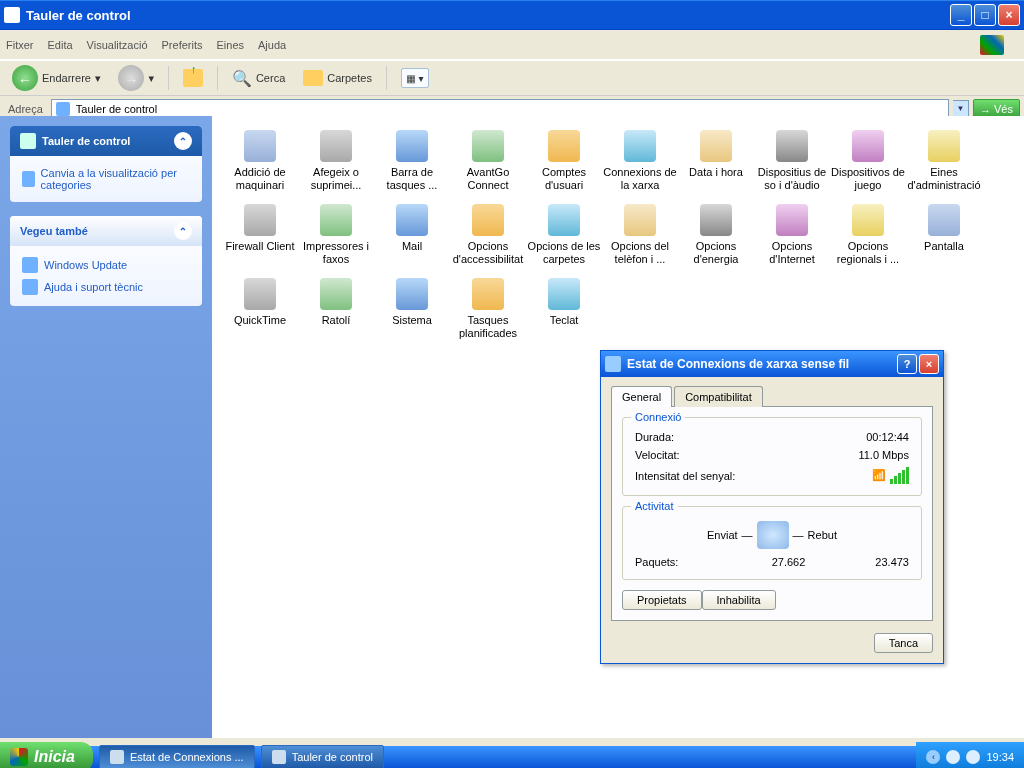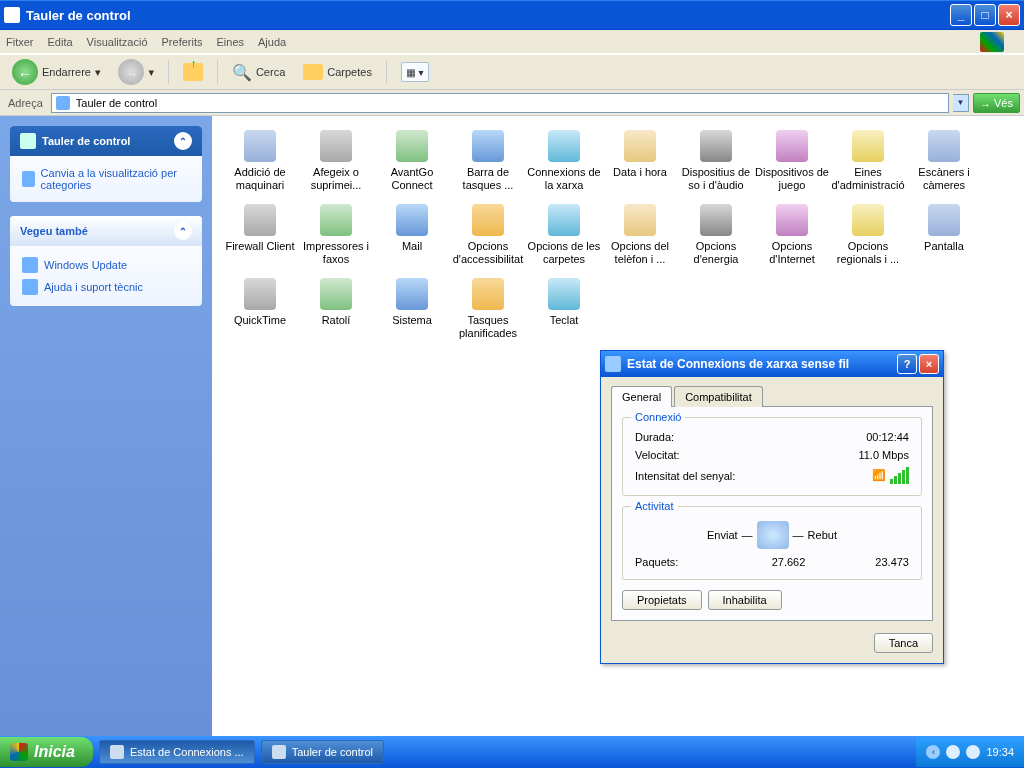--- a/index.html
+++ b/index.html
@@ -7,21 +7,21 @@
 
 
 .titlebar { height: 30px; background: linear-gradient(to bottom, #3a95ff 0%, #0a54d6 5%, #0a54d6 50%, #0a54d6 95%, #003cc4 100%); display: flex; align-items: center; padding: 0 4px; color: #fff; font-size: 13px; font-weight: bold; }
 .titlebar .icon { width:16px; height:16px; background:#fff; border-radius:2px; margin-right:6px; display:inline-block; }
 .titlebar .spacer { flex:1; }
 .winbtn { width:22px; height:22px; border:1px solid #fff; border-radius:3px; margin-left:2px; display:flex; align-items:center; justify-content:center; font-weight:bold; font-size:12px; color:#fff; }
 .winbtn.min, .winbtn.max { background: linear-gradient(#4f8fd6,#0a54d6); }
 .winbtn.close { background: linear-gradient(#f08070,#d64030); }
 
 
-.menubar { height:24px; background:#ece9d8; border-bottom:1px solid #fff; display:flex; align-items:center; padding:0 6px; color:#555; }
+.menubar { height:30px; background:#ece9d8; border-bottom:1px solid #fff; display:flex; align-items:center; padding:0 6px; color:#555; }
 .menubar span { margin-right:14px; }
 .menubar .logo { margin-left:auto; width:24px; height:20px; background: linear-gradient(45deg,#e81123,#00a300,#0067b8,#fcca00); border-radius:2px;}
 
 
 .toolbar { height:36px; background:#ece9d8; border-top:1px solid #fff; border-bottom:1px solid #ccc; display:flex; align-items:center; padding:0 6px; gap:6px; }
 .tbtn { display:flex; align-items:center; padding:2px 6px; border-radius:3px; color:#333; gap:4px;}
 .tbtn .circ { width:26px; height:26px; border-radius:50%; background:radial-gradient(#8fdf8f,#3a9f3a); display:flex; align-items:center; justify-content:center; color:#fff; font-size:14px;}
 .tbtn .circ.gray { background:radial-gradient(#ddd,#aaa); color:#eee;}
 .tbtn .folder-up { width:20px; height:18px; background:#ffd060; border-radius:2px; position:relative;}
 .tbtn .folder-up::after{content:"↑"; color:#0a0; font-weight:bold; position:absolute; left:8px; top:-6px;}
@@ -71,26 +71,26 @@
 .tab.active { background:#fcfcfe; z-index:2;}
 .tabpane { border:1px solid #919b9c; background:#fcfcfe; padding:10px;}
 .group { border:1px solid #d0d0bf; border-radius:3px; padding:10px 12px 8px; margin-bottom:10px; position:relative;}
 .group .gtitle { position:absolute; top:-7px; left:8px; background:#fcfcfe; padding:0 4px; color:#0a54d6;}
 .row { display:flex; justify-content:space-between; padding:3px 0; align-items:center;}
 .signal { display:flex; gap:1px; align-items:flex-end;}
 .signal i{ width:3px; background:#2fbf2f; display:block;}
 .signal i:nth-child(1){height:5px;} .signal i:nth-child(2){height:8px;} .signal i:nth-child(3){height:11px;} .signal i:nth-child(4){height:14px;} .signal i:nth-child(5){height:17px;}
 .actcols { display:flex; align-items:center; justify-content:center; gap:4px; margin:4px 0;}
 .actcols .mid { width:32px; height:28px; background:radial-gradient(#cfe8ff,#8fb8e8); border-radius:4px; position:relative;}
-.btnrow { display:flex; gap:6px; margin-top:6px;}
+.btnrow { display:flex; margin-top:6px;}
 .xpbtn { padding:3px 14px; background:linear-gradient(#fff,#ece9d8); border:1px solid #919b9c; border-radius:3px; font-size:11px;}
 .btnrow.right { justify-content:flex-end; margin-top:12px;}
 
 
-.taskbar { position:absolute; bottom:0; left:0; right:0; height:32px; background:linear-gradient(#3a95ff,#0a54d6); display:flex; align-items:center; color:#fff;}
+.taskbar { position:absolute; bottom:0; left:0; right:0; height:22px; background:linear-gradient(#3a95ff,#0a54d6); display:flex; align-items:center; color:#fff;}
 .start { height:30px; padding:0 18px 0 10px; background:linear-gradient(#6fdf6f,#2f8f2f); border-radius:0 12px 12px 0; display:flex; align-items:center; font-weight:bold; font-style:italic; font-size:16px; gap:6px;}
 .start .sico{ width:18px; height:18px; background:conic-gradient(#e81123,#00a300,#0067b8,#fcca00); border-radius:3px;}
 .task { height:24px; margin-left:6px; padding:0 10px; background:linear-gradient(#4f8fd6,#1e5aa8); border:1px solid #2a6ac0; border-radius:2px; display:flex; align-items:center; gap:6px; font-size:11px; max-width:170px;}
 .task.active { background:linear-gradient(#1e5aa8,#4f8fd6);}
 .task .tico{width:14px;height:14px; background:#cde; border-radius:2px;}
 .tray { margin-left:auto; height:30px; background:linear-gradient(#2fa0ff,#0a78d6); padding:0 10px; display:flex; align-items:center; gap:6px; font-size:11px;}
 .tray .chv { width:14px; height:14px; border-radius:50%; background:#9cf; color:#036; display:flex; align-items:center; justify-content:center; font-size:9px;}
 .tray .ti { width:14px; height:14px; background:#def; border-radius:50%;}
 </style>
 </head>
@@ -186,50 +186,50 @@
     <div class="icongrid" id="icongrid">
         <div class="cpitem">
           <div class="ic ic0"></div>
           <div class="lbl">Addició de maquinari</div>
         </div>
         <div class="cpitem">
           <div class="ic ic1"></div>
           <div class="lbl">Afegeix o suprimei...</div>
         </div>
         <div class="cpitem">
+          <div class="ic ic3"></div>
+          <div class="lbl">Barra de tasques ...</div>
+        </div>
+        <div class="cpitem">
           <div class="ic ic2"></div>
           <div class="lbl">AvantGo Connect</div>
         </div>
         <div class="cpitem">
-          <div class="ic ic3"></div>
-          <div class="lbl">Barra de tasques ...</div>
+          <div class="ic ic4"></div>
+          <div class="lbl">Comptes d'usuari</div>
         </div>
         <div class="cpitem">
           <div class="ic ic5"></div>
           <div class="lbl">Connexions de la xarxa</div>
         </div>
         <div class="cpitem">
           <div class="ic ic6"></div>
           <div class="lbl">Data i hora</div>
         </div>
         <div class="cpitem">
           <div class="ic ic7"></div>
           <div class="lbl">Dispositius de so i d'àudio</div>
         </div>
         <div class="cpitem">
           <div class="ic ic8"></div>
           <div class="lbl">Dispositivos de juego</div>
         </div>
         <div class="cpitem">
           <div class="ic ic9"></div>
           <div class="lbl">Eines d'administració</div>
-        </div>
-        <div class="cpitem">
-          <div class="ic ic0"></div>
-          <div class="lbl">Escàners i càmeres</div>
         </div>
         <div class="cpitem">
           <div class="ic ic1"></div>
           <div class="lbl">Firewall Client</div>
         </div>
         <div class="cpitem">
           <div class="ic ic2"></div>
           <div class="lbl">Impressores i faxos</div>
         </div>
         <div class="cpitem">

